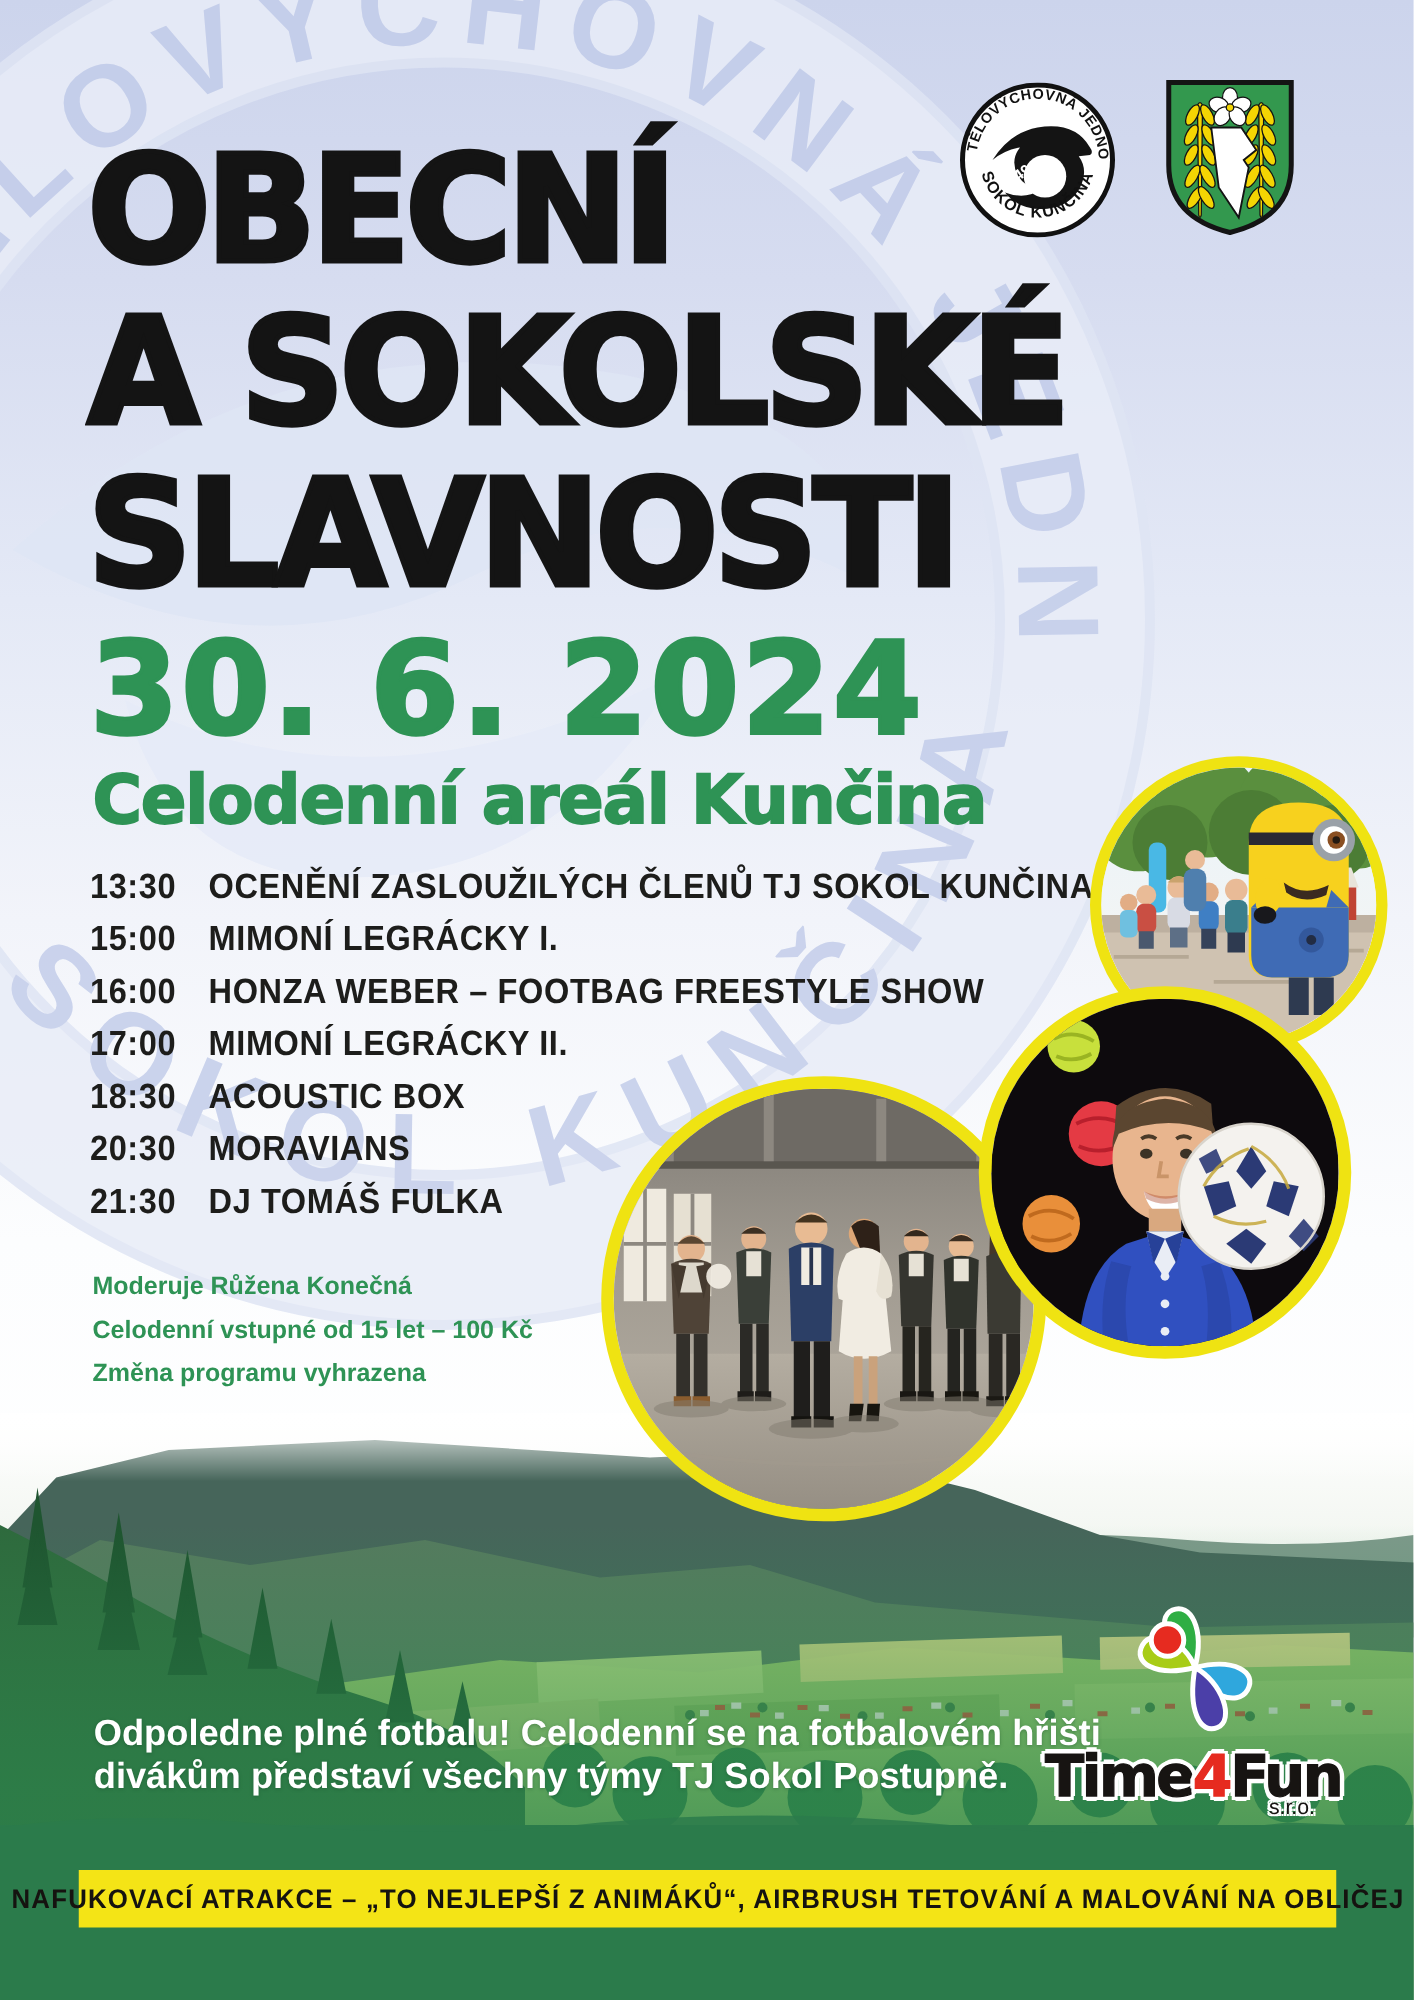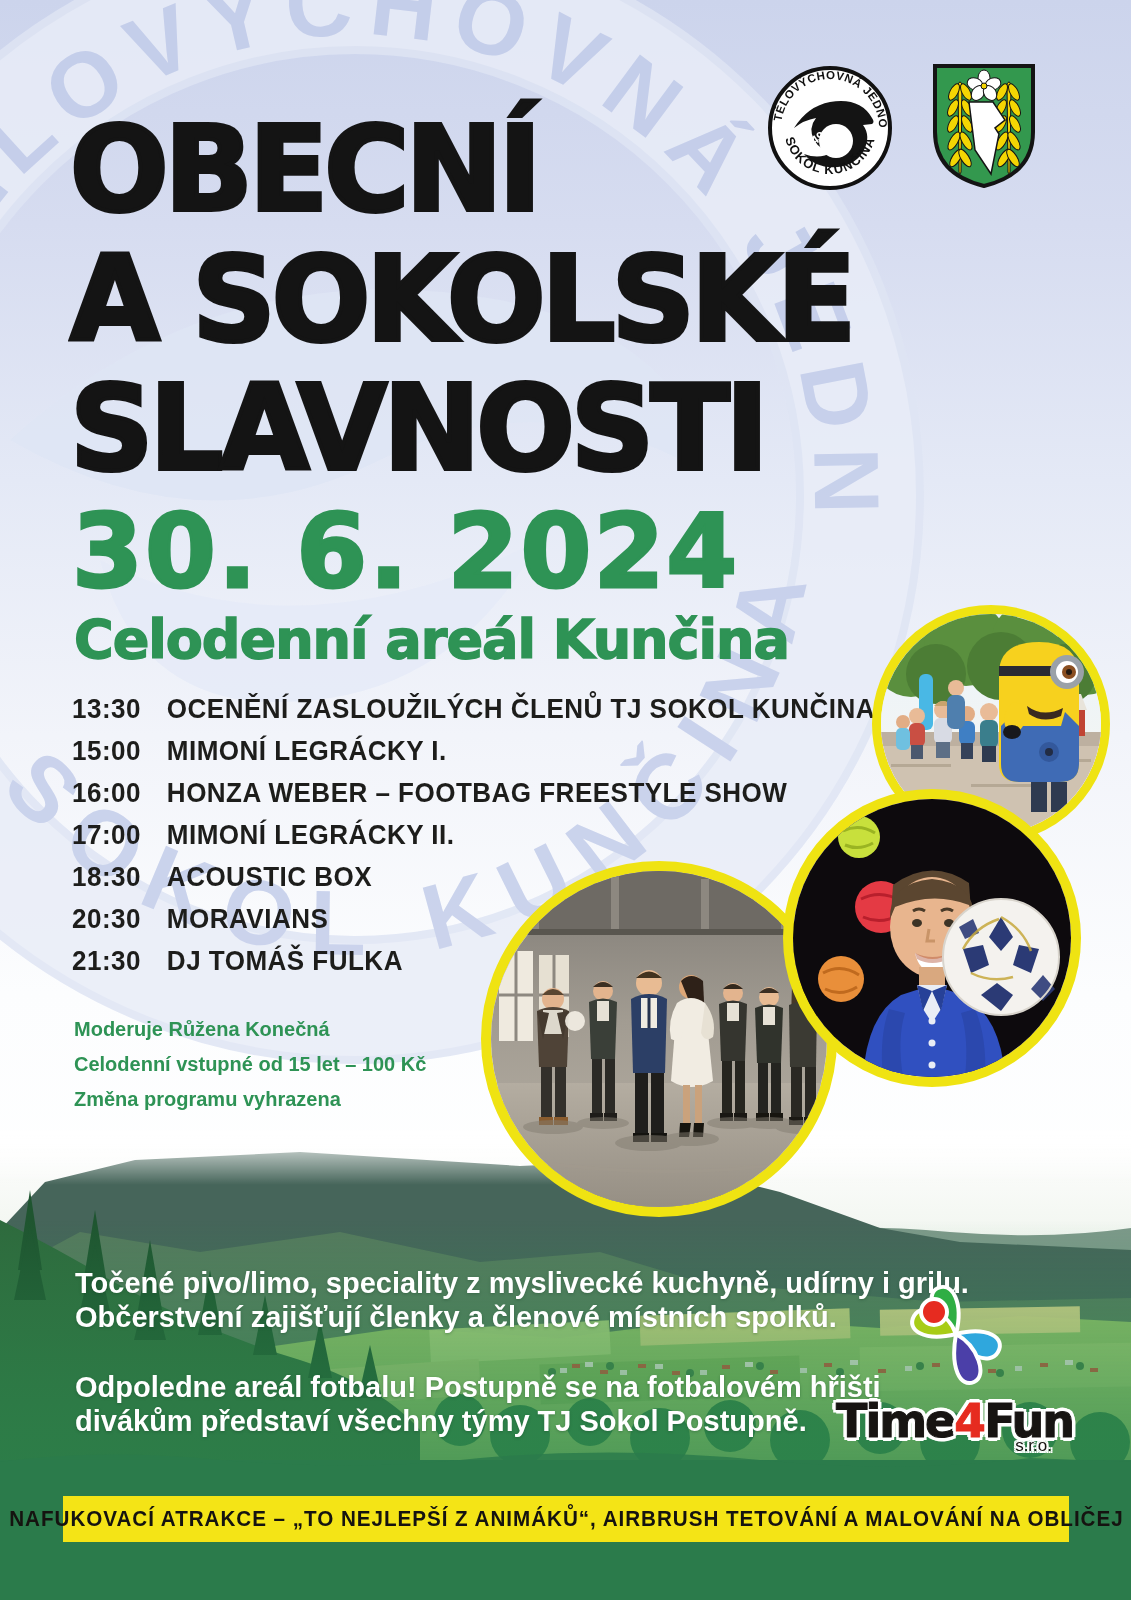--- a/index.html
+++ b/index.html
@@ -545,26 +545,22 @@
         <g stroke="#c6a93c" stroke-width="2.5" fill="none" opacity="0.85">
           <path d="M 208,118 Q 230,130 238,152"></path>
             <path d="M 178,174 Q 198,184 220,178"></path>
           <path d="M 170,150 Q 182,128 206,120"></path>
         </g>
         <circle cx="208" cy="158" r="58" fill="none" stroke="#d8d4cc" stroke-width="2"></circle>
       </g>
     </svg>
   </div>
 
-  <div class="overlay-text food-text">
-    <div>Točené pivo/limo, speciality z myslivecké kuchyně, udírny i grilu.</div>
-    <div>Občerstvení zajišťují členky a členové místních spolků.</div>
-  </div>
   <div class="overlay-text football-text">
-    <div>Odpoledne areál fotbalu! Postupně se na fotbalovém hřišti</div>
+    <div>Odpoledne plné fotbalu! Celodenní se na fotbalovém hřišti</div>
     <div>divákům představí všechny týmy TJ Sokol Postupně.</div>
   </div>
 
   <div class="t4f">
     <svg class="t4f-icon" viewBox="0 0 120 120">
       <g stroke="#ffffff" stroke-width="4">
         <path d="M 62,62 C 70,30 58,10 44,16 C 30,22 40,50 62,62 Z" fill="#2fae44"></path>
         <path d="M 62,62 C 94,54 112,66 104,80 C 96,94 70,84 62,62 Z" fill="#2fa7dd"></path>
         <path d="M 62,62 C 56,96 66,116 80,110 C 94,104 84,74 62,62 Z" fill="#4b3fa8"></path>
         <path d="M 62,62 C 30,70 12,58 20,44 C 28,30 54,40 62,62 Z" fill="#a8cc16"></path>

